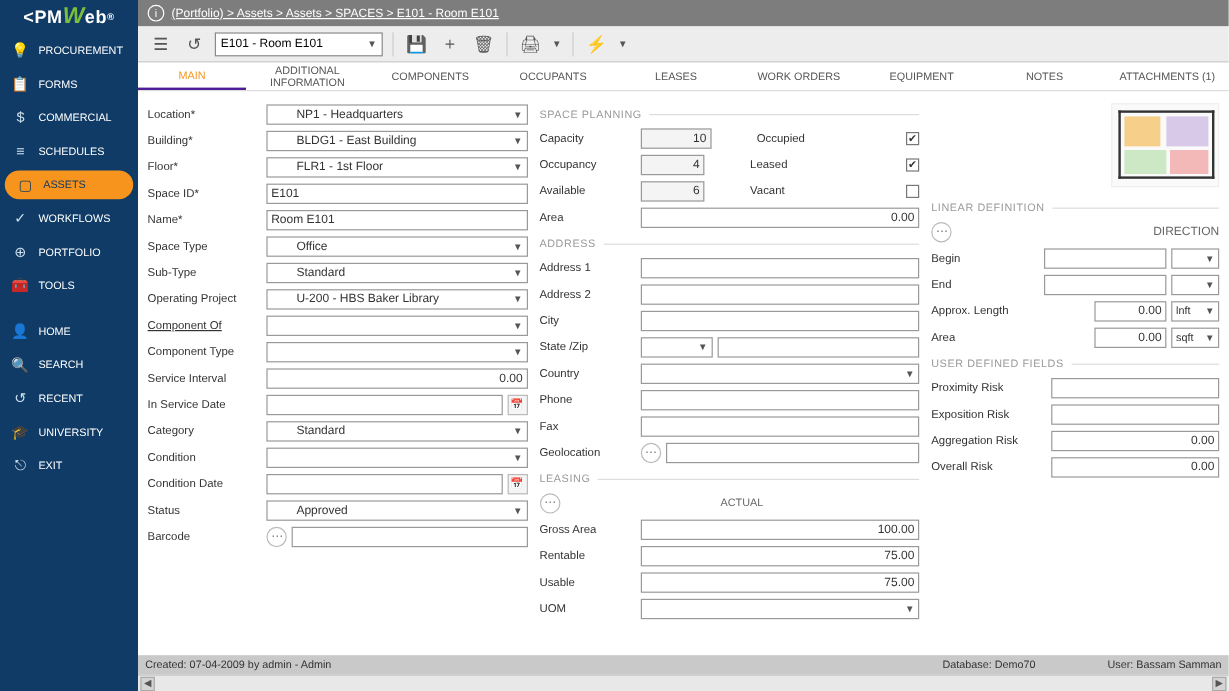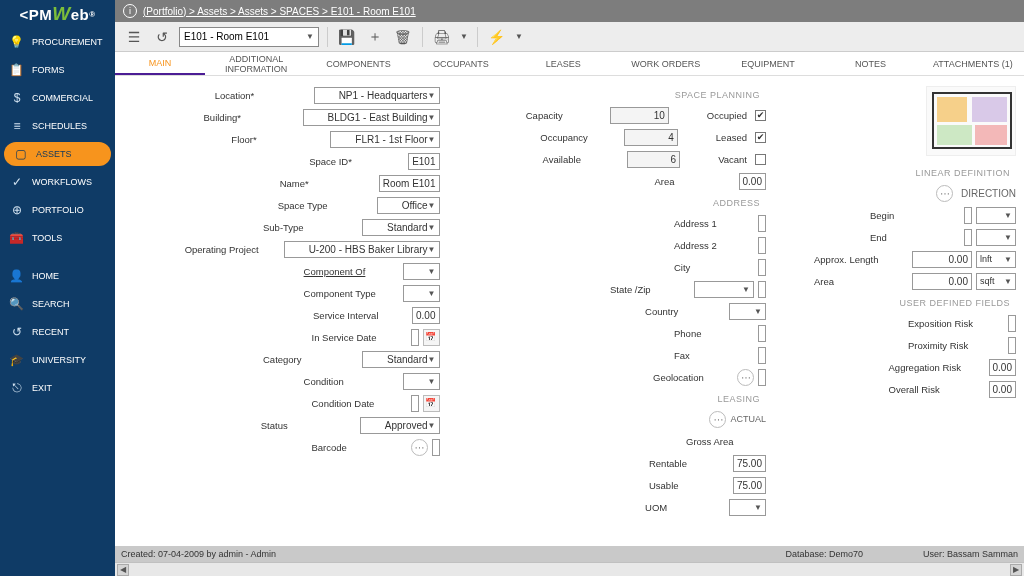--- a/index.html
+++ b/index.html
@@ -20,21 +20,21 @@
   .crumbbar .info { width:14px; height:14px; border:1px solid #fff; border-radius:50%; display:flex; align-items:center; justify-content:center; font-size:9px;}
   .toolbar { height:30px; background:#ededed; border-bottom:1px solid #ccc; display:flex; align-items:center; padding:0 8px; gap:6px;}
   .tb-btn { width:22px; height:22px; display:flex; align-items:center; justify-content:center; font-size:14px; color:#555; cursor:pointer;}
   .tb-sep { width:1px; height:20px; background:#ccc; margin:0 2px; }
   .tb-select { height:20px; border:1px solid #888; font-size:10px; padding:0 4px; width:140px; background:#fff; display:flex; align-items:center; justify-content:space-between;}
   .tabs { display:flex; border-bottom:1px solid #ddd; height:24px; font-size:9px; }
   .tab { flex:1; text-align:center; display:flex; align-items:center; justify-content:center; color:#555; cursor:pointer;}
   .tab.first { flex:0 0 90px; }
   .tab.active { color:#f7941d; border-bottom:2px solid #4c1d95; }
   .content { flex:1; overflow:hidden; padding:10px 8px 4px 8px; display:flex; gap:10px; font-size:10px; color:#333;}
-  .col { flex:1; display:flex; flex-direction:column; gap:4px;align-items:flex-end;}
+  .col { flex:1; display:flex; flex-direction:column; gap:4px;}
   .col.col3 { flex:0 0 240px; }
   .row { display:flex; align-items:center; height:18px; gap:4px;}
   .lbl { width:95px; color:#333; font-size:9.5px;}
   .col2 .lbl { width:80px; }
   .fld { flex:1; height:17px; border:1px solid #999; background:#fff; font-size:10px; padding:0 3px; display:flex; align-items:center;}
   .fld.sel { justify-content:space-between;padding-left:24px;}
   .fld.num { justify-content:flex-end; background:#f4f4f4;padding-left:43px;}
   .fld.numw { justify-content:flex-end;}
   .caret { font-size:8px; color:#555;}
   .iconbtn { width:17px; height:17px; border:1px solid #bbb; background:#f5f5f5; display:flex; align-items:center; justify-content:center; font-size:9px; cursor:pointer;}
@@ -368,20 +368,23 @@
               <div class="dots">⋯</div>
               <div class="fld"></div>
             </div>
           <div class="section">LEASING</div>
           <div class="row">
               <div class="dots">⋯</div>
               <div style="flex:1;text-align:center;font-size:9px;color:#666;">ACTUAL</div>
             </div>
           <div class="row">
               <span class="lbl">Gross Area</span>
+              <div class="fld numw">
+                <span>100.00</span>
+              </div>
             </div>
           <div class="row">
               <span class="lbl">Rentable</span>
               <div class="fld numw">
                 <span>75.00</span>
               </div>
             </div>
           <div class="row">
               <span class="lbl">Usable</span>
               <div class="fld numw">
@@ -438,27 +441,27 @@
               <div class="fshort">
                 <span>0.00</span>
               </div>
               <div class="funit">
                 <span>sqft</span>
                 <span class="caret">▼</span>
               </div>
             </div>
           <div class="section">USER DEFINED FIELDS</div>
           <div class="urow">
+              <span class="lbl2">Proximity Risk</span>
+              <div class="ufld">
+                <span></span>
+              </div>
+            </div>
+          <div class="urow">
               <span class="lbl2">Exposition Risk</span>
-              <div class="ufld">
-                <span></span>
-              </div>
-            </div>
-          <div class="urow">
-              <span class="lbl2">Proximity Risk</span>
               <div class="ufld">
                 <span></span>
               </div>
             </div>
           <div class="urow">
               <span class="lbl2">Aggregation Risk</span>
               <div class="ufld">
                 <span>0.00</span>
               </div>
             </div>

